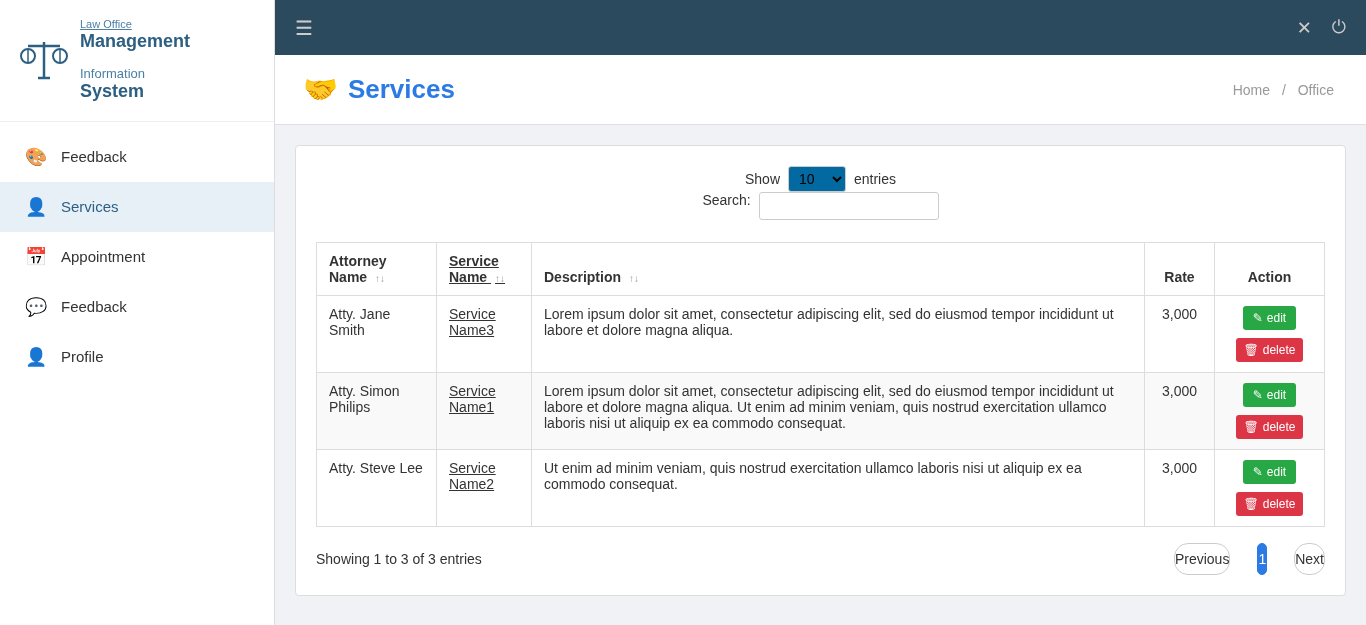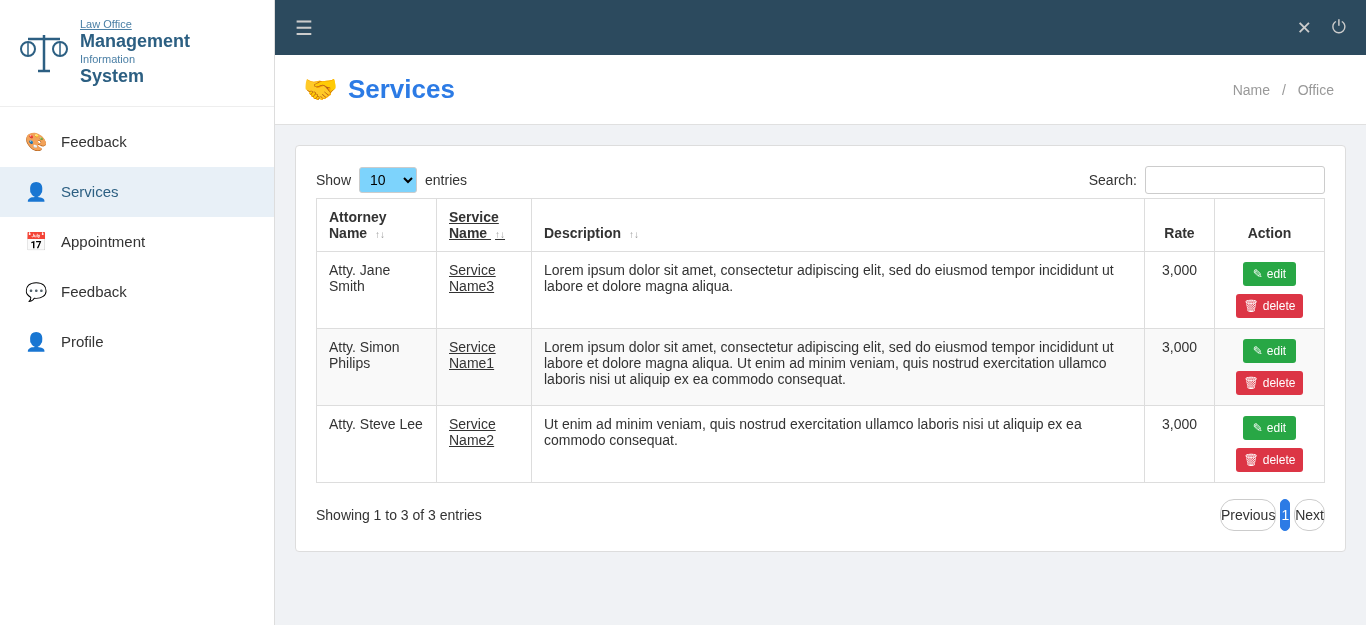--- a/index.html
+++ b/index.html
@@ -38,22 +38,23 @@
       color: #4a7fa5;
       font-weight: normal;
       text-decoration: underline;
     }
     #sidebar-logo .logo-text .management {
       font-size: 18px;
       color: #2c5f82;
       font-weight: bold;
     }
     #sidebar-logo .logo-text .information {
-      font-size: 11px;
+      font-size: 13px;
       color: #4a7fa5;
+      margin-top: 13px;
     }
     #sidebar-logo .logo-text .system {
       font-size: 18px;
       color: #2c5f82;
       font-weight: bold;
     }
     .nav-items {
       display: flex;
       flex-direction: column;
       padding: 10px 0;
@@ -132,39 +133,39 @@
       background: #fff;
       margin: 20px;
       border-radius: 4px;
       border: 1px solid #ddd;
       padding: 20px;
     }
     .table-controls {
       display: flex;
       justify-content: space-between;
       align-items: center;
-      margin-bottom: 4px;
+      margin-bottom: 22px;
+      flex-direction: column;
     }
     .show-entries {
       display: flex;
       align-items: center;
       gap: 8px;
       font-size: 14px;
       color: #333;
     }
     .show-entries select {
       border: 1px solid #ccc;
       border-radius: 3px;
       padding: 3px 6px;
       font-size: 14px;
-      background: #7dd3fc;
+      background: #0369a1;
     }
     .search-area {
       display: flex;
-      align-items: center;
       gap: 8px;
     }
     .search-area label { font-size: 14px; color: #333; }
     .search-area input {
       border: 1px solid #ccc;
       border-radius: 3px;
       padding: 5px 10px;
       font-size: 14px;
       width: 180px;
     }
@@ -236,20 +237,21 @@
     .pagination-info { font-size: 14px; color: #333; }
     .pagination-btns { display: flex; gap: 4px; align-items: center; }
     .btn-page {
       border: 1px solid #ccc;
       background: #fff;
       color: #333;
       padding: 7px 0;
       cursor: pointer;
       font-size: 14px;
       border-radius: 14px;
+      margin-left: 23px;
     }
     .btn-page.active {
       background: #2c7be5;
       color: #fff;
       border-color: #2c7be5;
     }
   </style>
 </head>
 <body>
 
@@ -307,21 +309,21 @@
   </div>
 
   <div id="content">
 
     <div id="page-header">
       <div class="page-title-area">
         <span class="page-title-icon">🤝</span>
         <span class="page-title">Services</span>
       </div>
       <div class="breadcrumb">
-        <span>Name</span>
+        <span>Home</span>
         <span>/</span>
         <span>Office</span>
       </div>
     </div>
 
     <div class="table-card">
 
       <div class="table-controls">
         <div class="show-entries">
           <span>Show</span>

